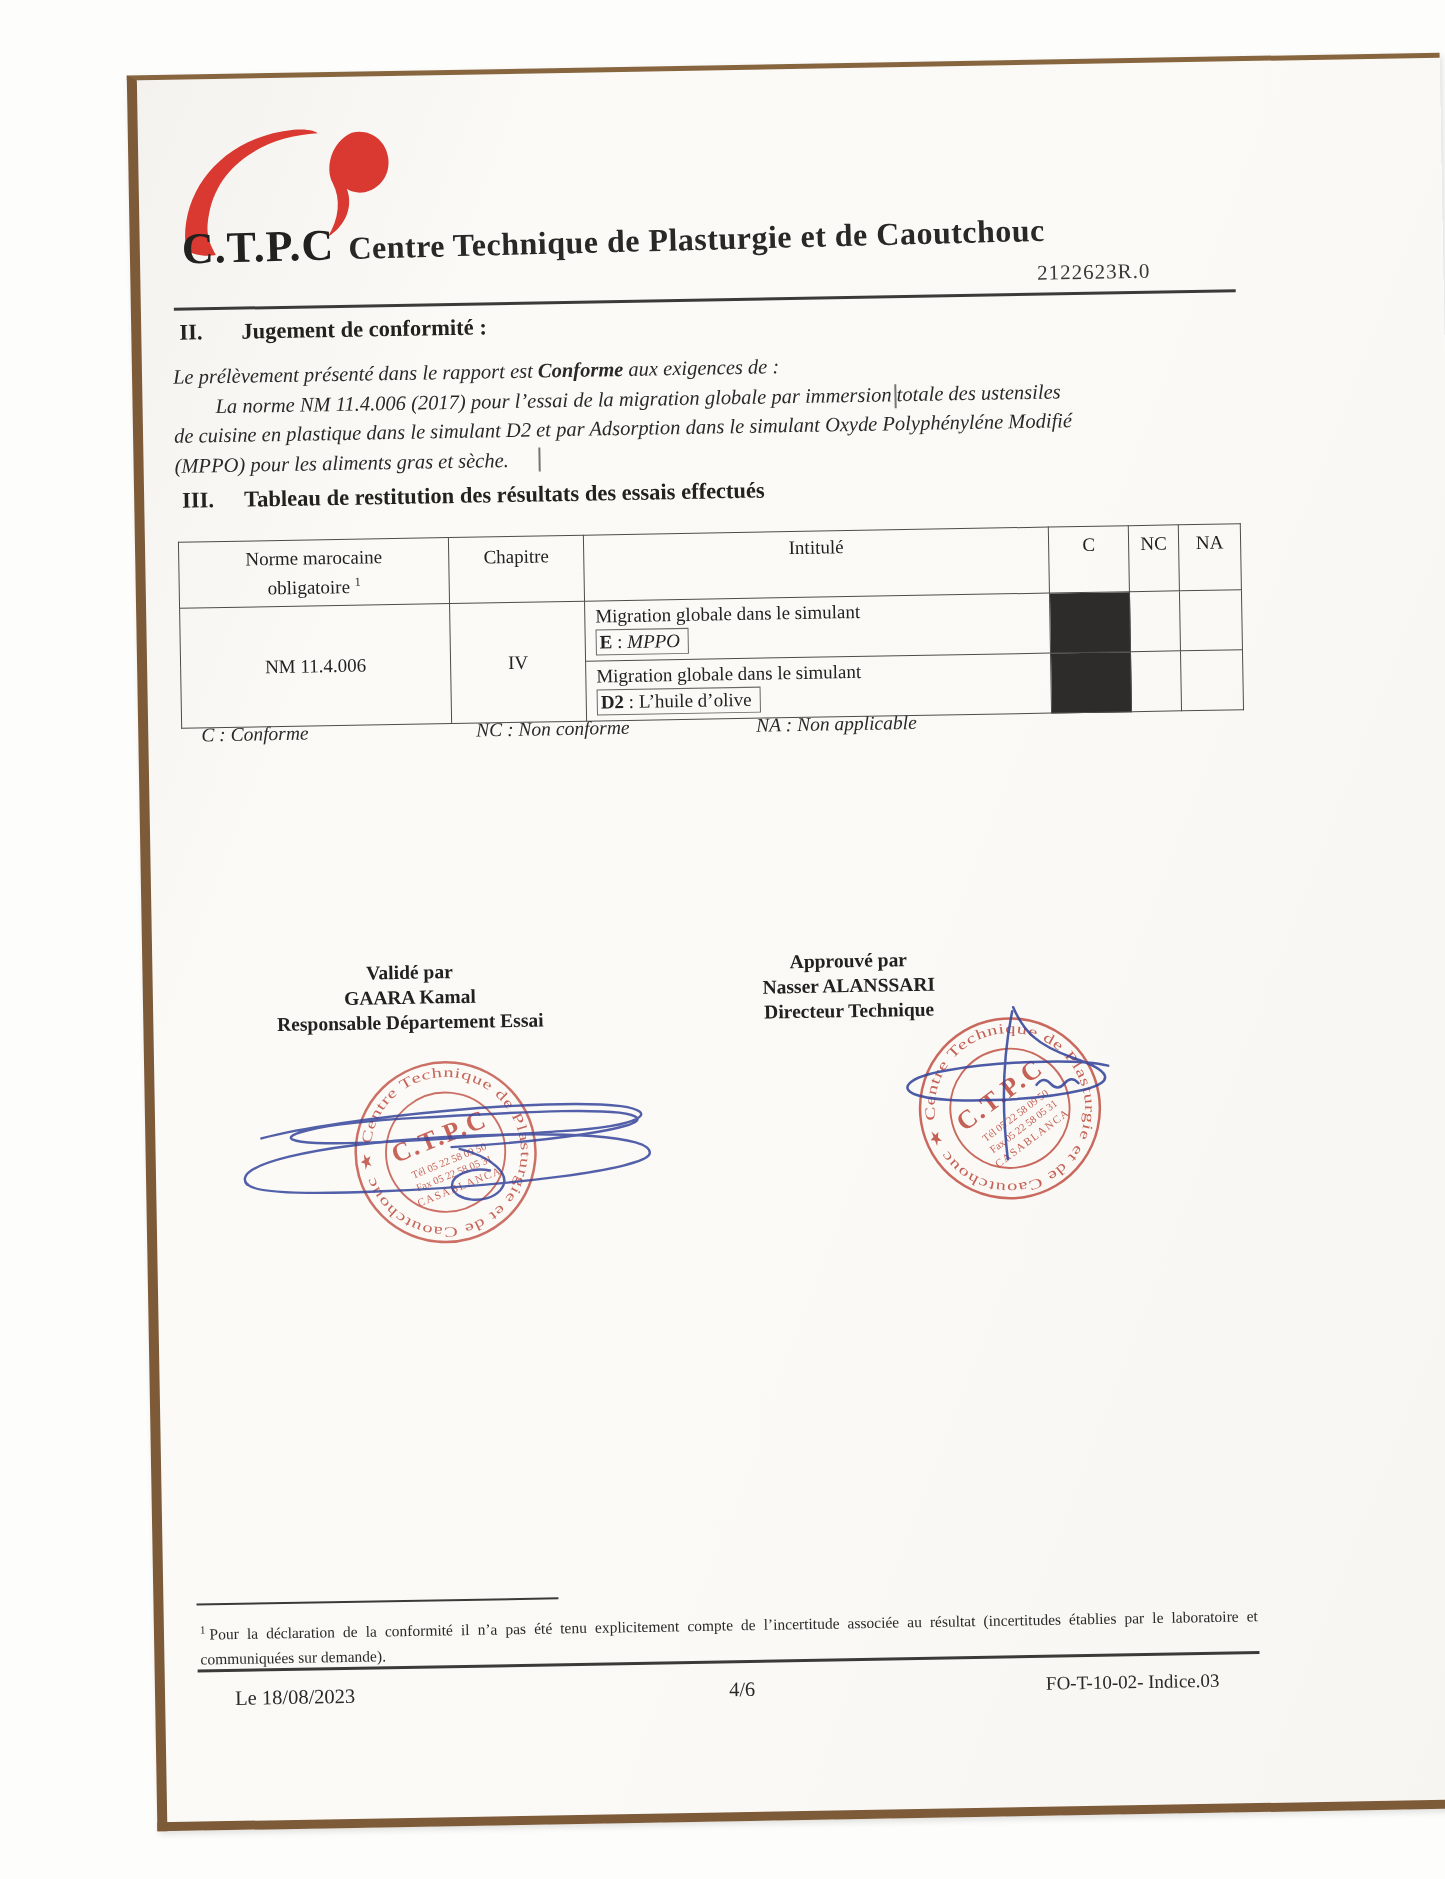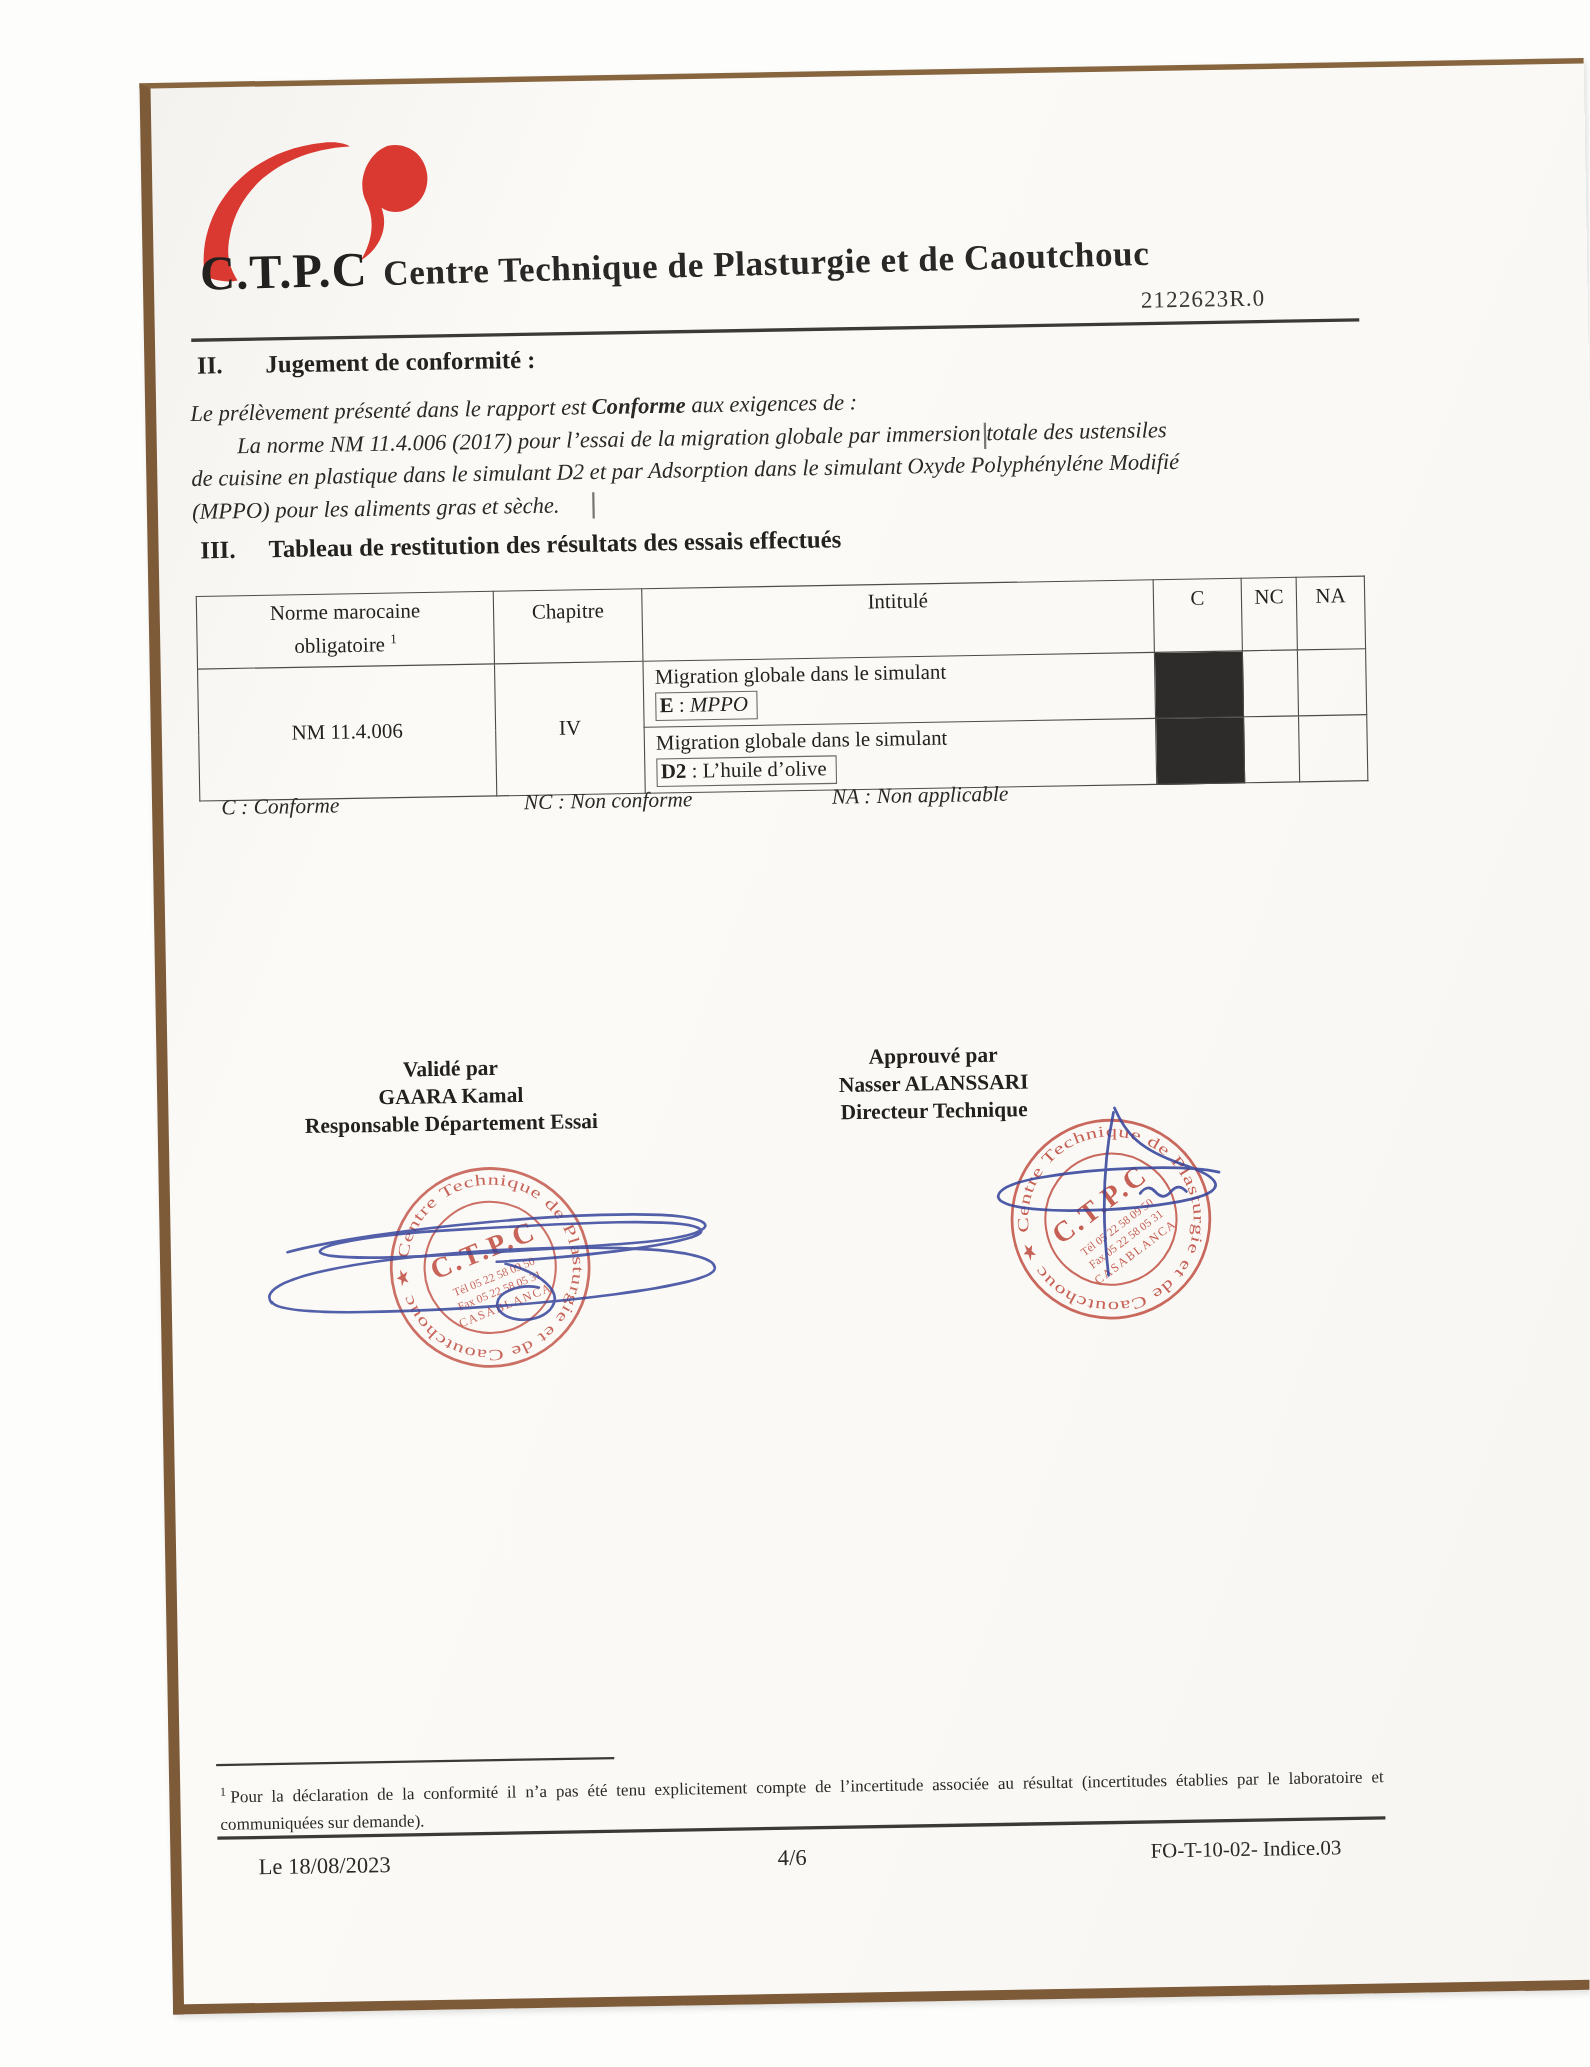--- a/index.html
+++ b/index.html
@@ -66,21 +66,21 @@
   .scrib-left{left:66px;top:988px;width:445px;height:160px;}
   .scrib-right{left:732px;top:936px;width:252px;height:182px;}
   
   .fn-rule{left:33px;top:1524px;width:362px;height:2px;background:#3c3a38;}
   .footnote{left:36px;top:1538px;width:1058px;font-size:15.5px;line-height:25px;text-align:justify;color:#2b2927;}
   .footnote sup{font-size:11px;margin-right:4px;}
   .rule-2{left:33px;top:1590px;width:1062px;}
   .footer{left:33px;top:1608px;width:1062px;height:30px;font-size:20.5px;color:#2b2927;}
   .footer span{position:absolute;white-space:nowrap;}
   .ft-date{left:37px;}
-  .ft-page{left:509px;}
+  .ft-page{left:531px;}
   .ft-ref{left:848px;font-size:19px;}
   .stamp text{font-family:"Liberation Serif","DejaVu Serif",serif;}
 </style>
 </head>
 <body>
 
 <div class="paper">
 
   <svg class="abs logo" viewBox="0 0 235 150">
     <path d="M10,128 C4,70 48,16 120,10 C135,9 142,12 144,14 C90,16 44,44 34,92 C30,110 32,120 40,134 C30,136 14,133 10,128 Z" fill="#d6281f" opacity="0.92"></path>

